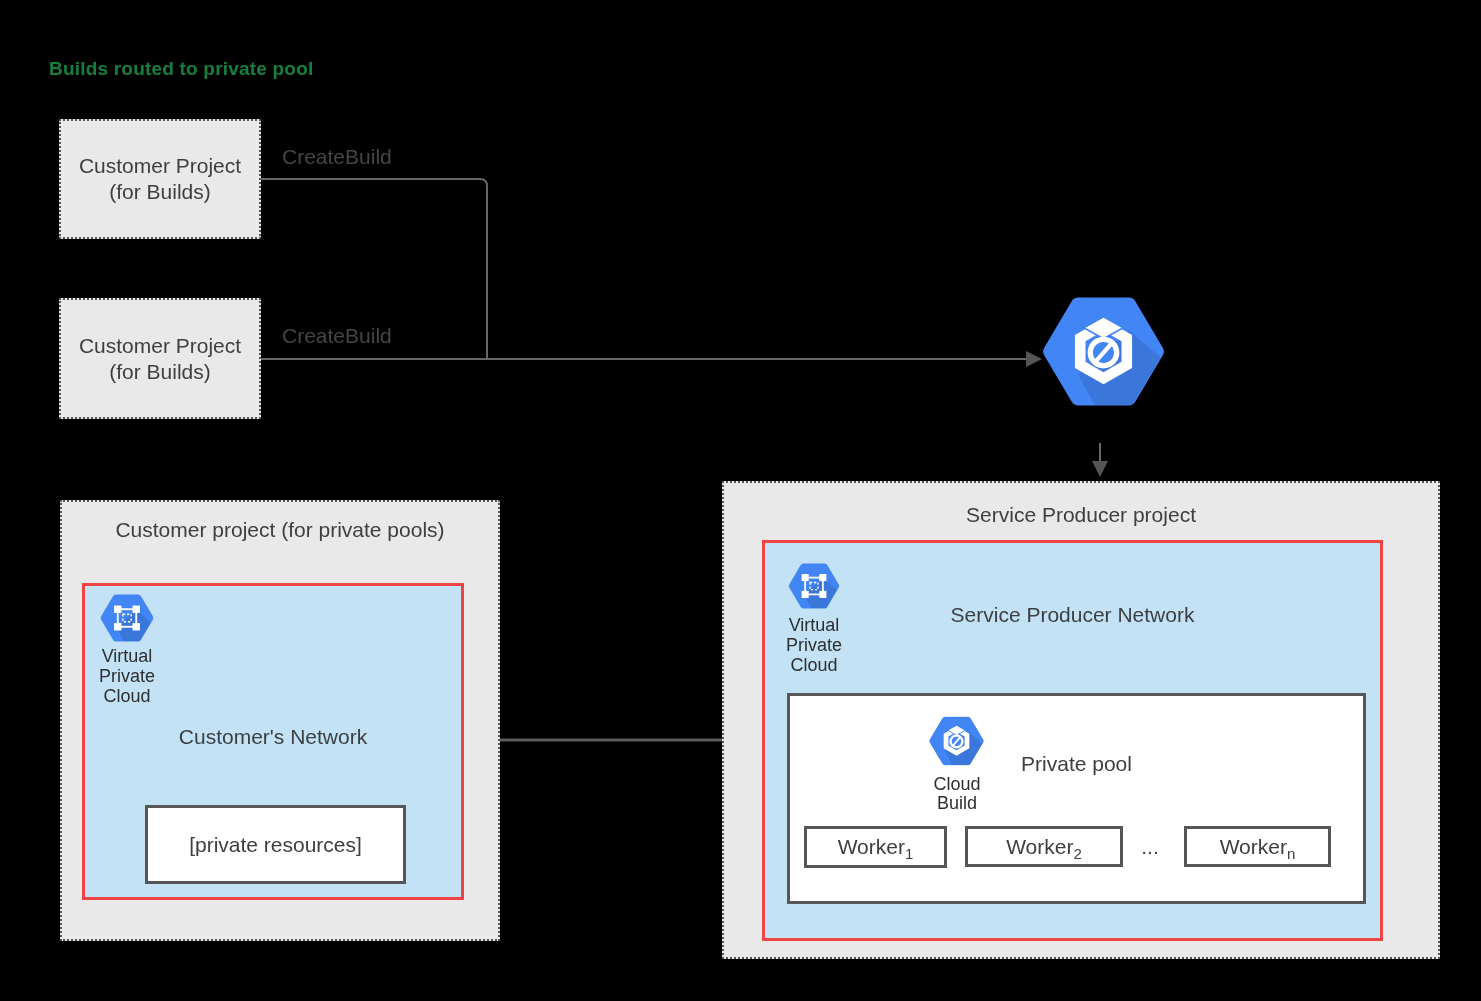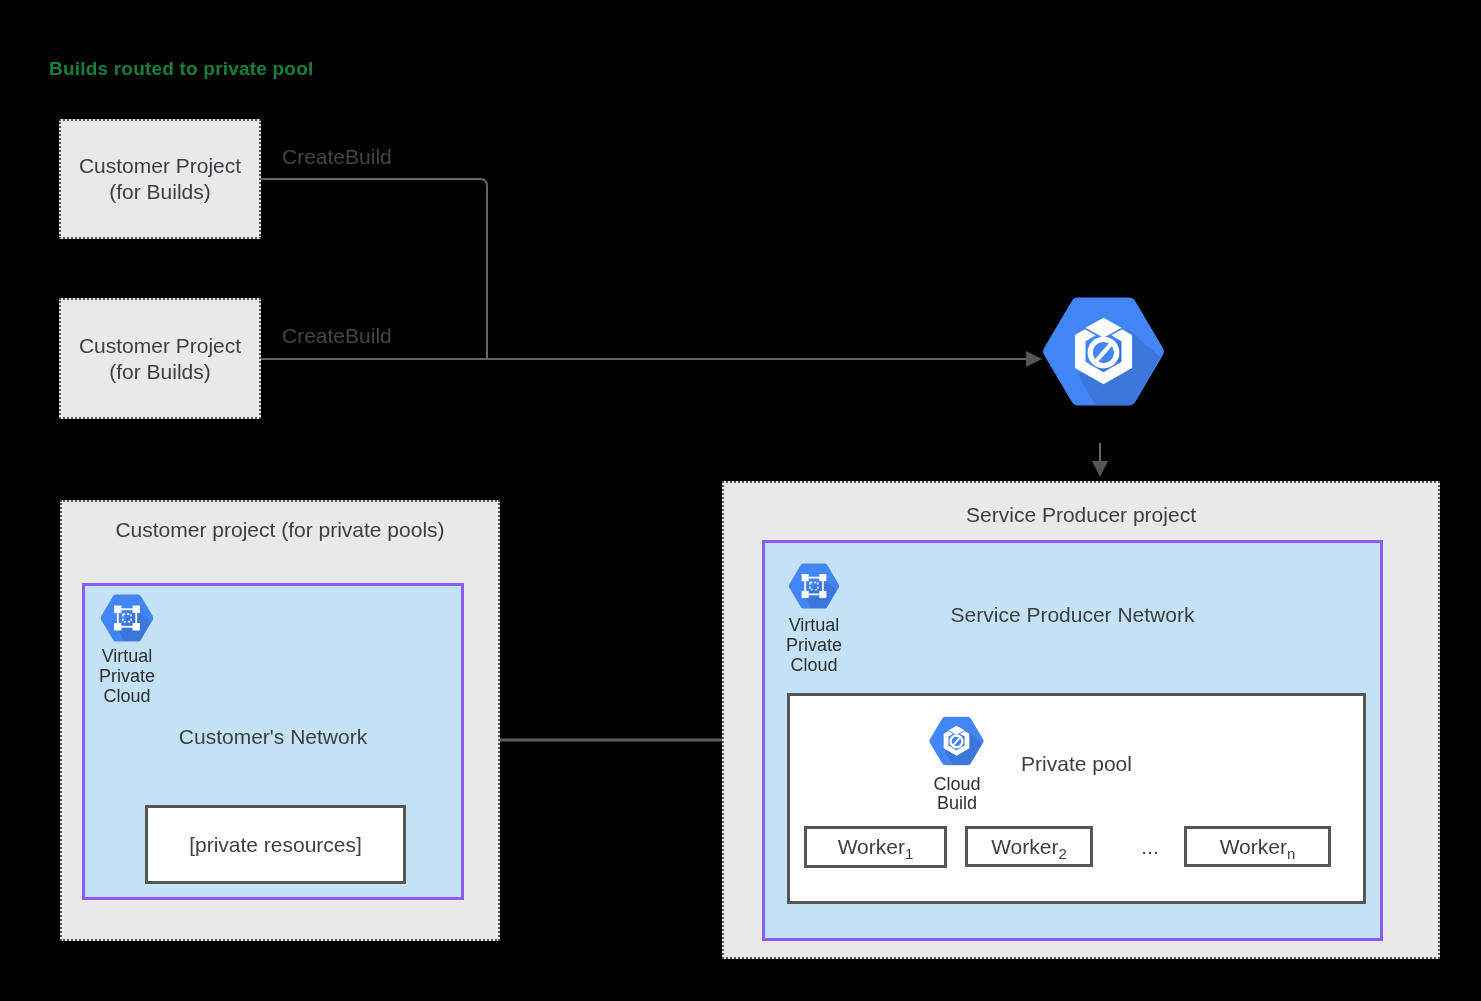--- a/index.html
+++ b/index.html
@@ -16,21 +16,21 @@
   }
   .build-box{
     display:flex;flex-direction:column;align-items:center;justify-content:center;
     font-size:21px;line-height:26px;text-align:center;color:#3d4043;
   }
   .connector-label{font-size:21px;color:#454545;}
   .proj-title{
     left:0;right:0;text-align:center;font-size:21px;color:#3d4043;
   }
   .net-box{
-    background:#c3e2f5;border:3px solid #8b5cf6;box-sizing:border-box;
+    background:#c3e2f5;border:3px solid #ef4444;box-sizing:border-box;
   }
   .net-label{left:0;right:0;text-align:center;font-size:21px;color:#3d4043;}
   .white-box{
     background:#fff;border:3px solid #565656;box-sizing:border-box;
     display:flex;align-items:center;justify-content:center;font-size:21px;color:#3d4043;
   }
   .icon-caption{
     text-align:center;font-size:18px;line-height:20px;color:#2d2f31;
   }
   .cb-caption{line-height:19px;}
@@ -142,21 +142,21 @@
         </svg>
         <div class="abs icon-caption cb-caption" style="left:117px;top:79px;width:100px;">
           <div>Cloud</div>
           <div>Build</div>
         </div>
         <div class="abs net-label" style="top:56px;left:0;right:0;">Private pool</div>
 
         <div class="abs white-box worker" style="left:14px;top:130px;width:143px;height:42px;">
           <span><span>Worker</span><sub>1</sub></span>
         </div>
-        <div class="abs white-box worker" style="left:175px;top:130px;width:128px;height:41px;">
+        <div class="abs white-box worker" style="left:175px;top:130px;width:158px;height:41px;">
           <span><span>Worker</span><sub>2</sub></span>
         </div>
         <div class="abs ellipsis" style="left:330px;top:130px;width:60px;height:41px;">...</div>
         <div class="abs white-box worker" style="left:394px;top:130px;width:147px;height:41px;">
           <span><span>Worker</span><sub>n</sub></span>
         </div>
       </div>
     </div>
   </div>
 

